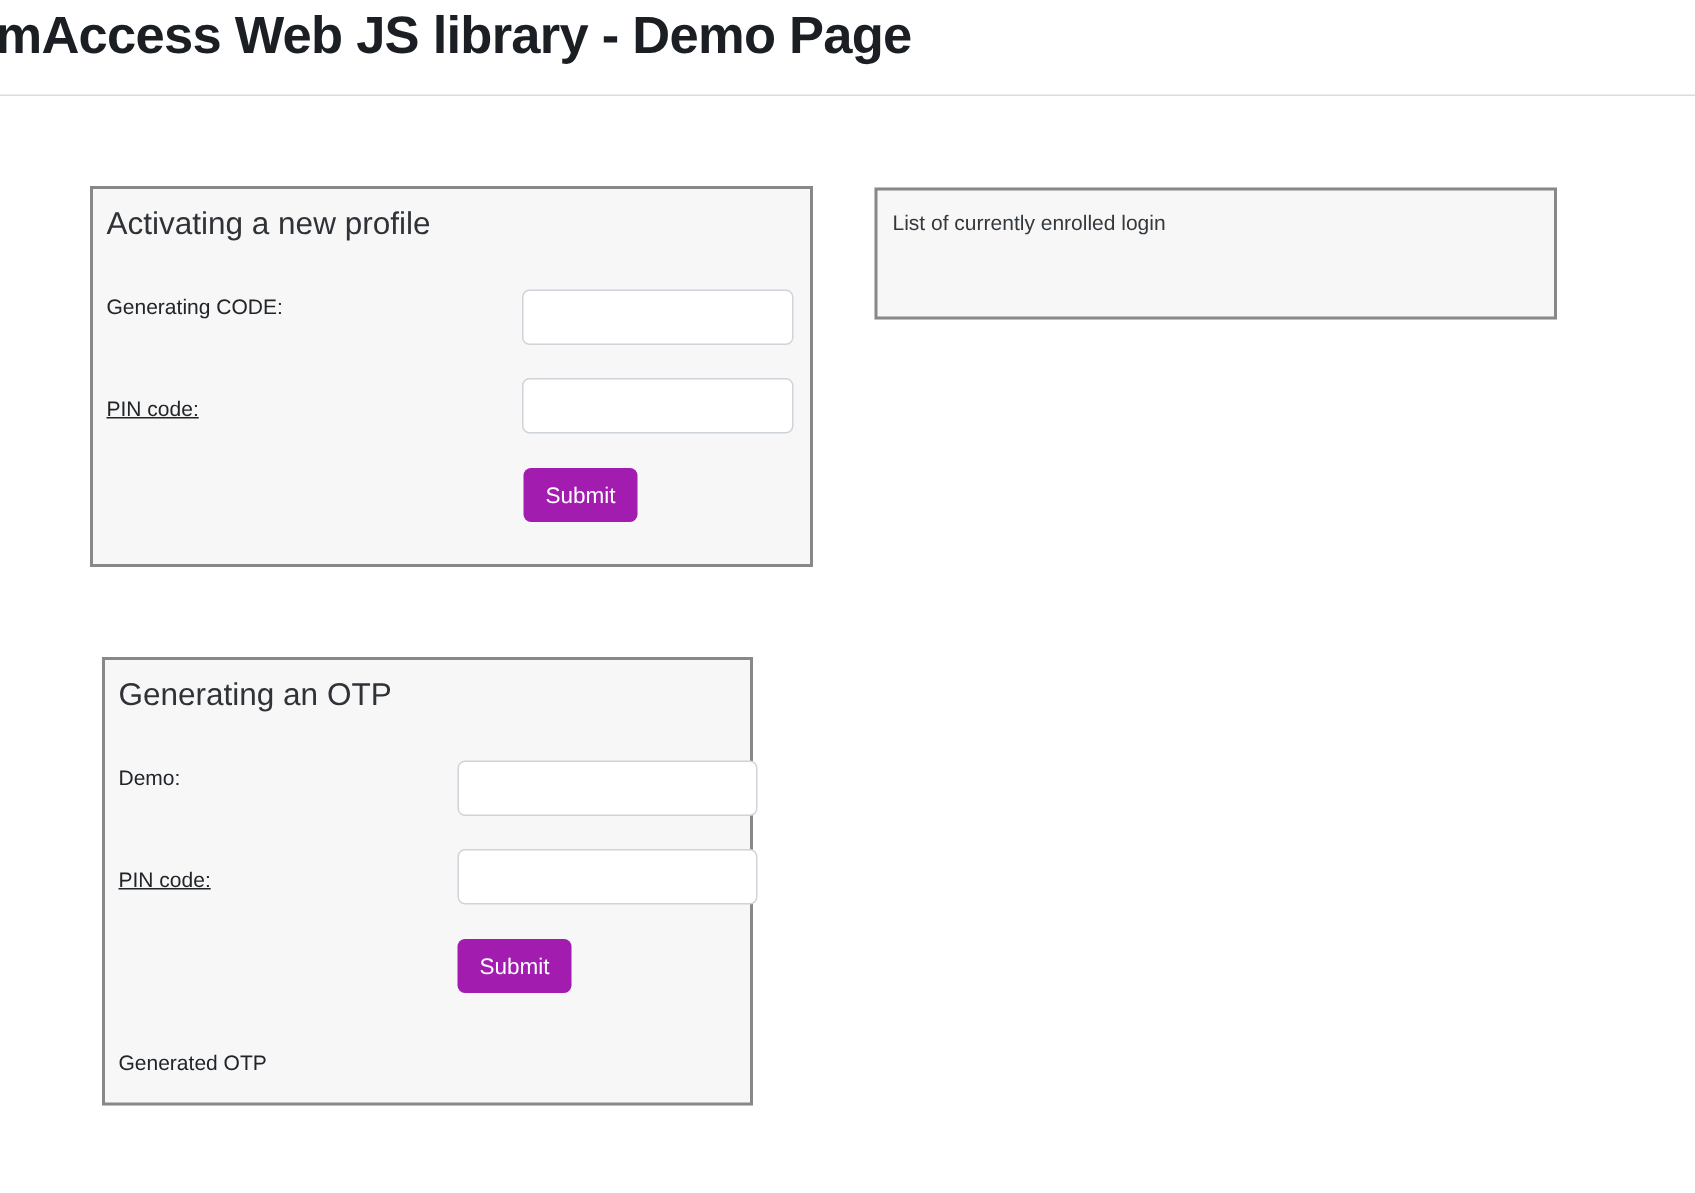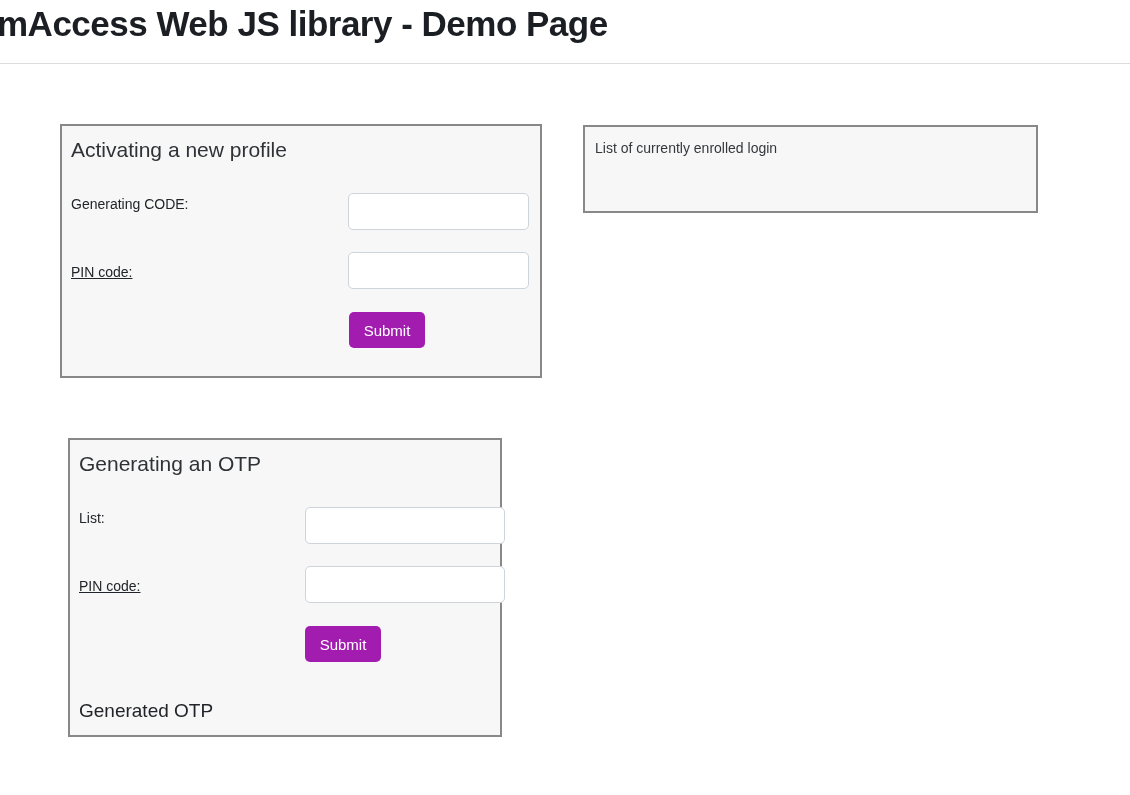--- a/index.html
+++ b/index.html
@@ -67,21 +67,21 @@
   }
   #panel-activation .submit-btn { left: 287px; }
   #panel-otp .submit-btn        { left: 235px; }
   .enrolled-text {
     position: absolute; left: 10px; top: 13px;
     font-size: 14px; color: #33383d;
     white-space: nowrap;
   }
   .generated-otp {
     position: absolute; left: 9px; top: 260px;
-    font-size: 19px; color: #212529;
+    font-size: 14px; color: #212529;
     white-space: nowrap;
   }
 </style>
 </head>
 <body>
 
 <h1 class="page-title">mAccess Web JS library - Demo Page</h1>
 <hr class="header-rule">
 
 <div class="panel" id="panel-activation">
@@ -96,21 +96,21 @@
   <button class="submit-btn">Submit</button>
 </div>
 
 <div class="panel" id="panel-enrolled">
   <div class="enrolled-text">List of currently enrolled login</div>
 </div>
 
 <div class="panel" id="panel-otp">
   <div class="panel-heading">Generating an OTP</div>
 
-  <label class="field-label row1-label">List:</label>
+  <label class="field-label row1-label">Demo:</label>
   <input class="text-input row1-input" type="text" value="" style="">
 
   <label class="field-label row2-label">PIN code:</label>
   <input class="text-input row2-input" type="text" value="" style="">
 
   <button class="submit-btn">Submit</button>
 
   <div class="generated-otp">Generated OTP</div>
 </div>
 

